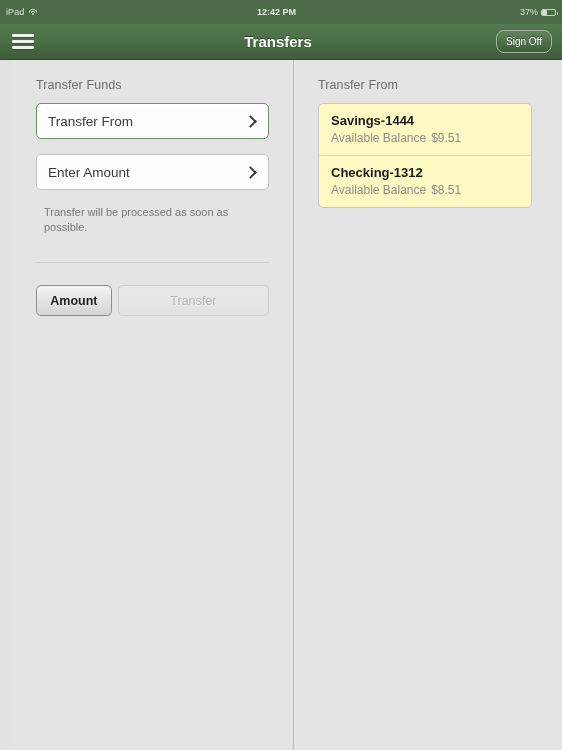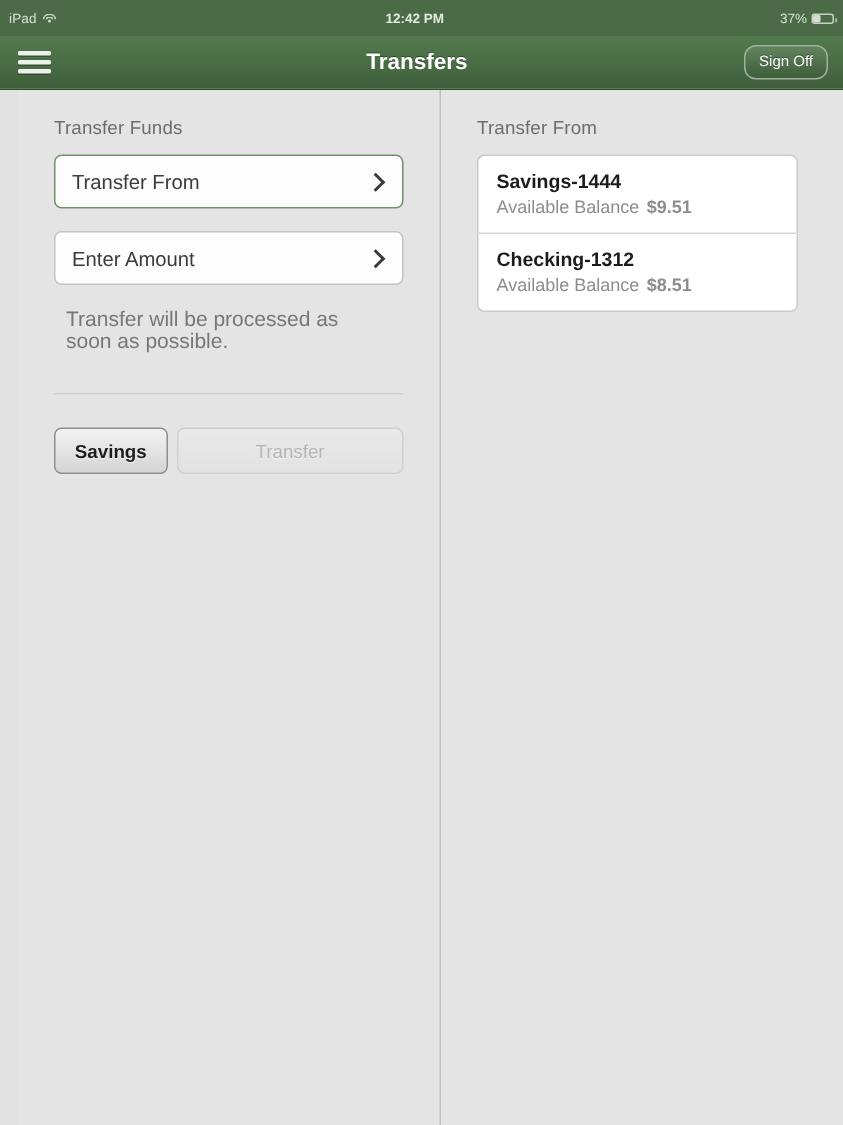--- a/index.html
+++ b/index.html
@@ -124,21 +124,21 @@
   }
   .chev{
     width:9px; height:9px;
     border-right:2.5px solid #3a3a3a;
     border-top:2.5px solid #3a3a3a;
     transform:rotate(45deg);
     margin-right:3px;
   }
 
   .helper{
-    font-size:14px; color:#777777;
+    font-size:11px; color:#777777;
     line-height:15px; margin:3px 0 4px 8px; width:200px;
   }
   .divider{
     height:1px; background:#cfcfcf;
     margin:27px 0 0 0;
   }
 
   
   .btn-row{ display:flex; gap:6px; margin-top:22px; }
   .btn{
@@ -155,37 +155,37 @@
   }
   #continue-btn{
     width:160px; color:#b4b4b4;
     background:linear-gradient(to bottom,#e9e9e9,#e2e2e2);
     border:1px solid #cfcfcf;
     text-shadow:0 1px 0 rgba(255,255,255,.6);
   }
 
   
   #account-card{
-    background:#ffffff;
+    background:#fef9c3;
     border:1px solid #c9c9c9; border-radius:5px;
     overflow:hidden;
     width:214px;
   }
   .acct-row{
     padding:9px 12px 10px 12px;
     border-bottom:1px solid #d8d8d8;
     cursor:pointer;
   }
   .acct-row:last-child{ border-bottom:none; }
   .acct-name{
     font-size:13px; font-weight:bold; color:#1c1c1c;
     margin-bottom:3px;
   }
   .acct-bal{ font-size:12px; color:#8d8d8d; }
-  .acct-bal .amt{ margin-left:5px;font-weight:bold; }
+  .acct-bal .amt{ margin-left:5px; }
 </style>
 </head>
 <body>
 
 <div id="status-bar">
   <div id="status-left">
     <span id="status-carrier">iPad</span>
     <span class="wifi-ico">
         <i></i>
         <i></i>
@@ -225,21 +225,21 @@
     <div class="field">
       <span class="ftext">Enter Amount</span>
       <span class="chev"></span>
     </div>
 
     <div class="helper">Transfer will be processed as soon as possible.</div>
 
     <div class="divider"></div>
 
     <div class="btn-row">
-      <div class="btn" id="cancel-btn">Savings</div>
+      <div class="btn" id="cancel-btn">Amount</div>
       <div class="btn" id="continue-btn">Transfer</div>
     </div>
   </div>
 
   <div id="right-pane">
     <div class="section-label">Transfer From</div>
 
     <div id="account-card">
       <div class="acct-row">
         <div class="acct-name">Savings-1444</div>

